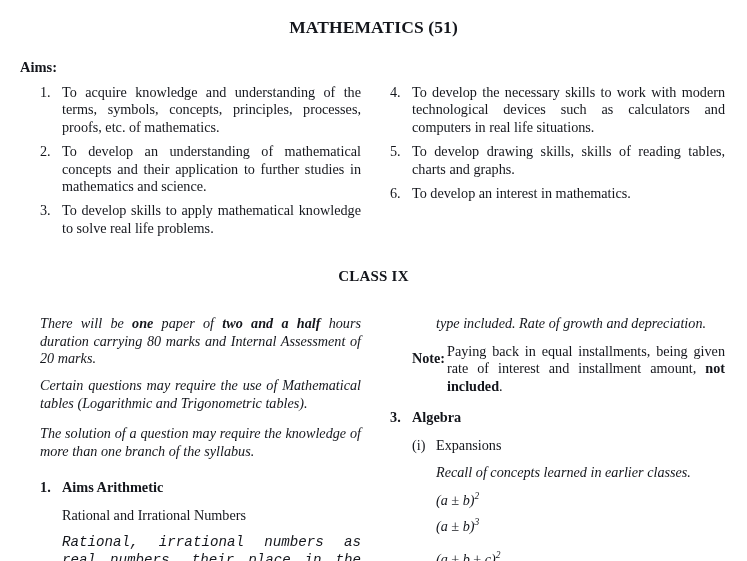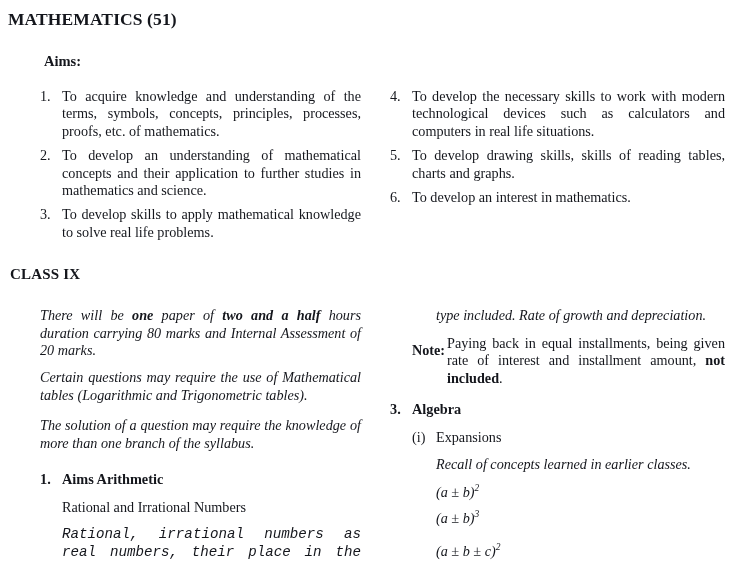--- a/index.html
+++ b/index.html
@@ -18,44 +18,44 @@
 
   .page {
     position: relative;
     width: 747px;
     height: 561px;
     overflow: hidden;
   }
 
   
   .doc-title {
-    text-align: left;
+    text-align: center;
     font-weight: bold;
     font-size: 17.5px;
     letter-spacing: 0.1px;
-    margin: 8px;
+    margin: 16px;
     padding-top: 1px;
     line-height: 20px;
   }
 
   .section-title {
-    text-align: left;
+    text-align: center;
     font-weight: bold;
     font-size: 15px;
-    margin: 10px;
+    margin: 16px;
     line-height: 18px;
     letter-spacing: 0.2px;
   }
 
   
   .aims-heading {
     font-weight: bold;
     font-size: 14.5px;
-    margin: 10px;
-    padding-left: 34px;
+    margin: 0;
+    padding-left: 20px;
     line-height: 17px;
   }
 
   .cols {
     display: flex;
     width: 747px;
     box-sizing: border-box;
   }
   .col-left {
     width: 375px;

